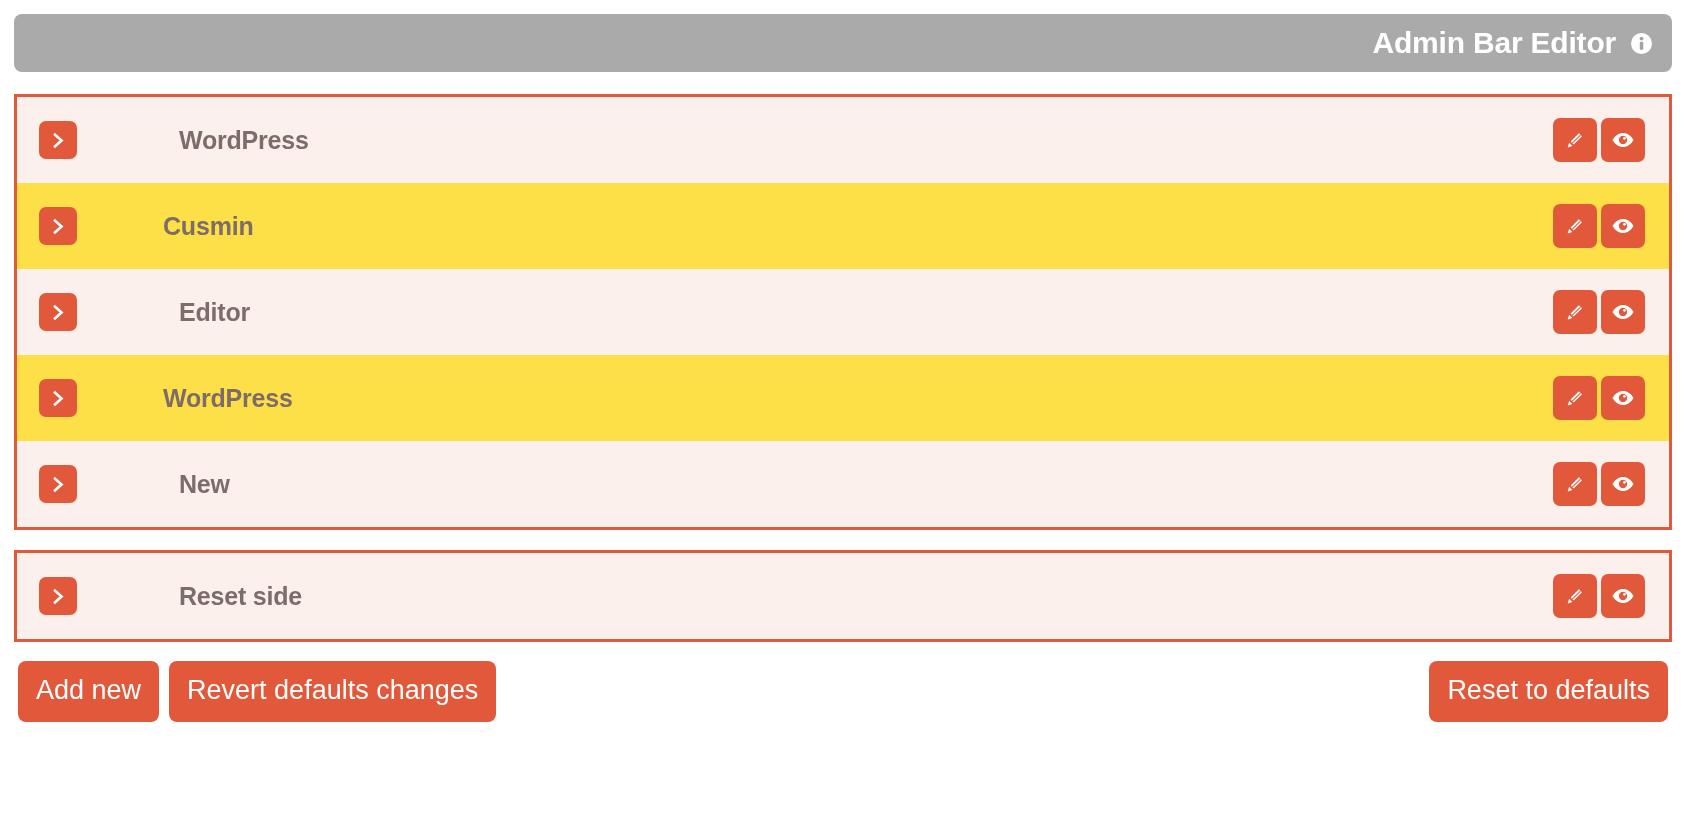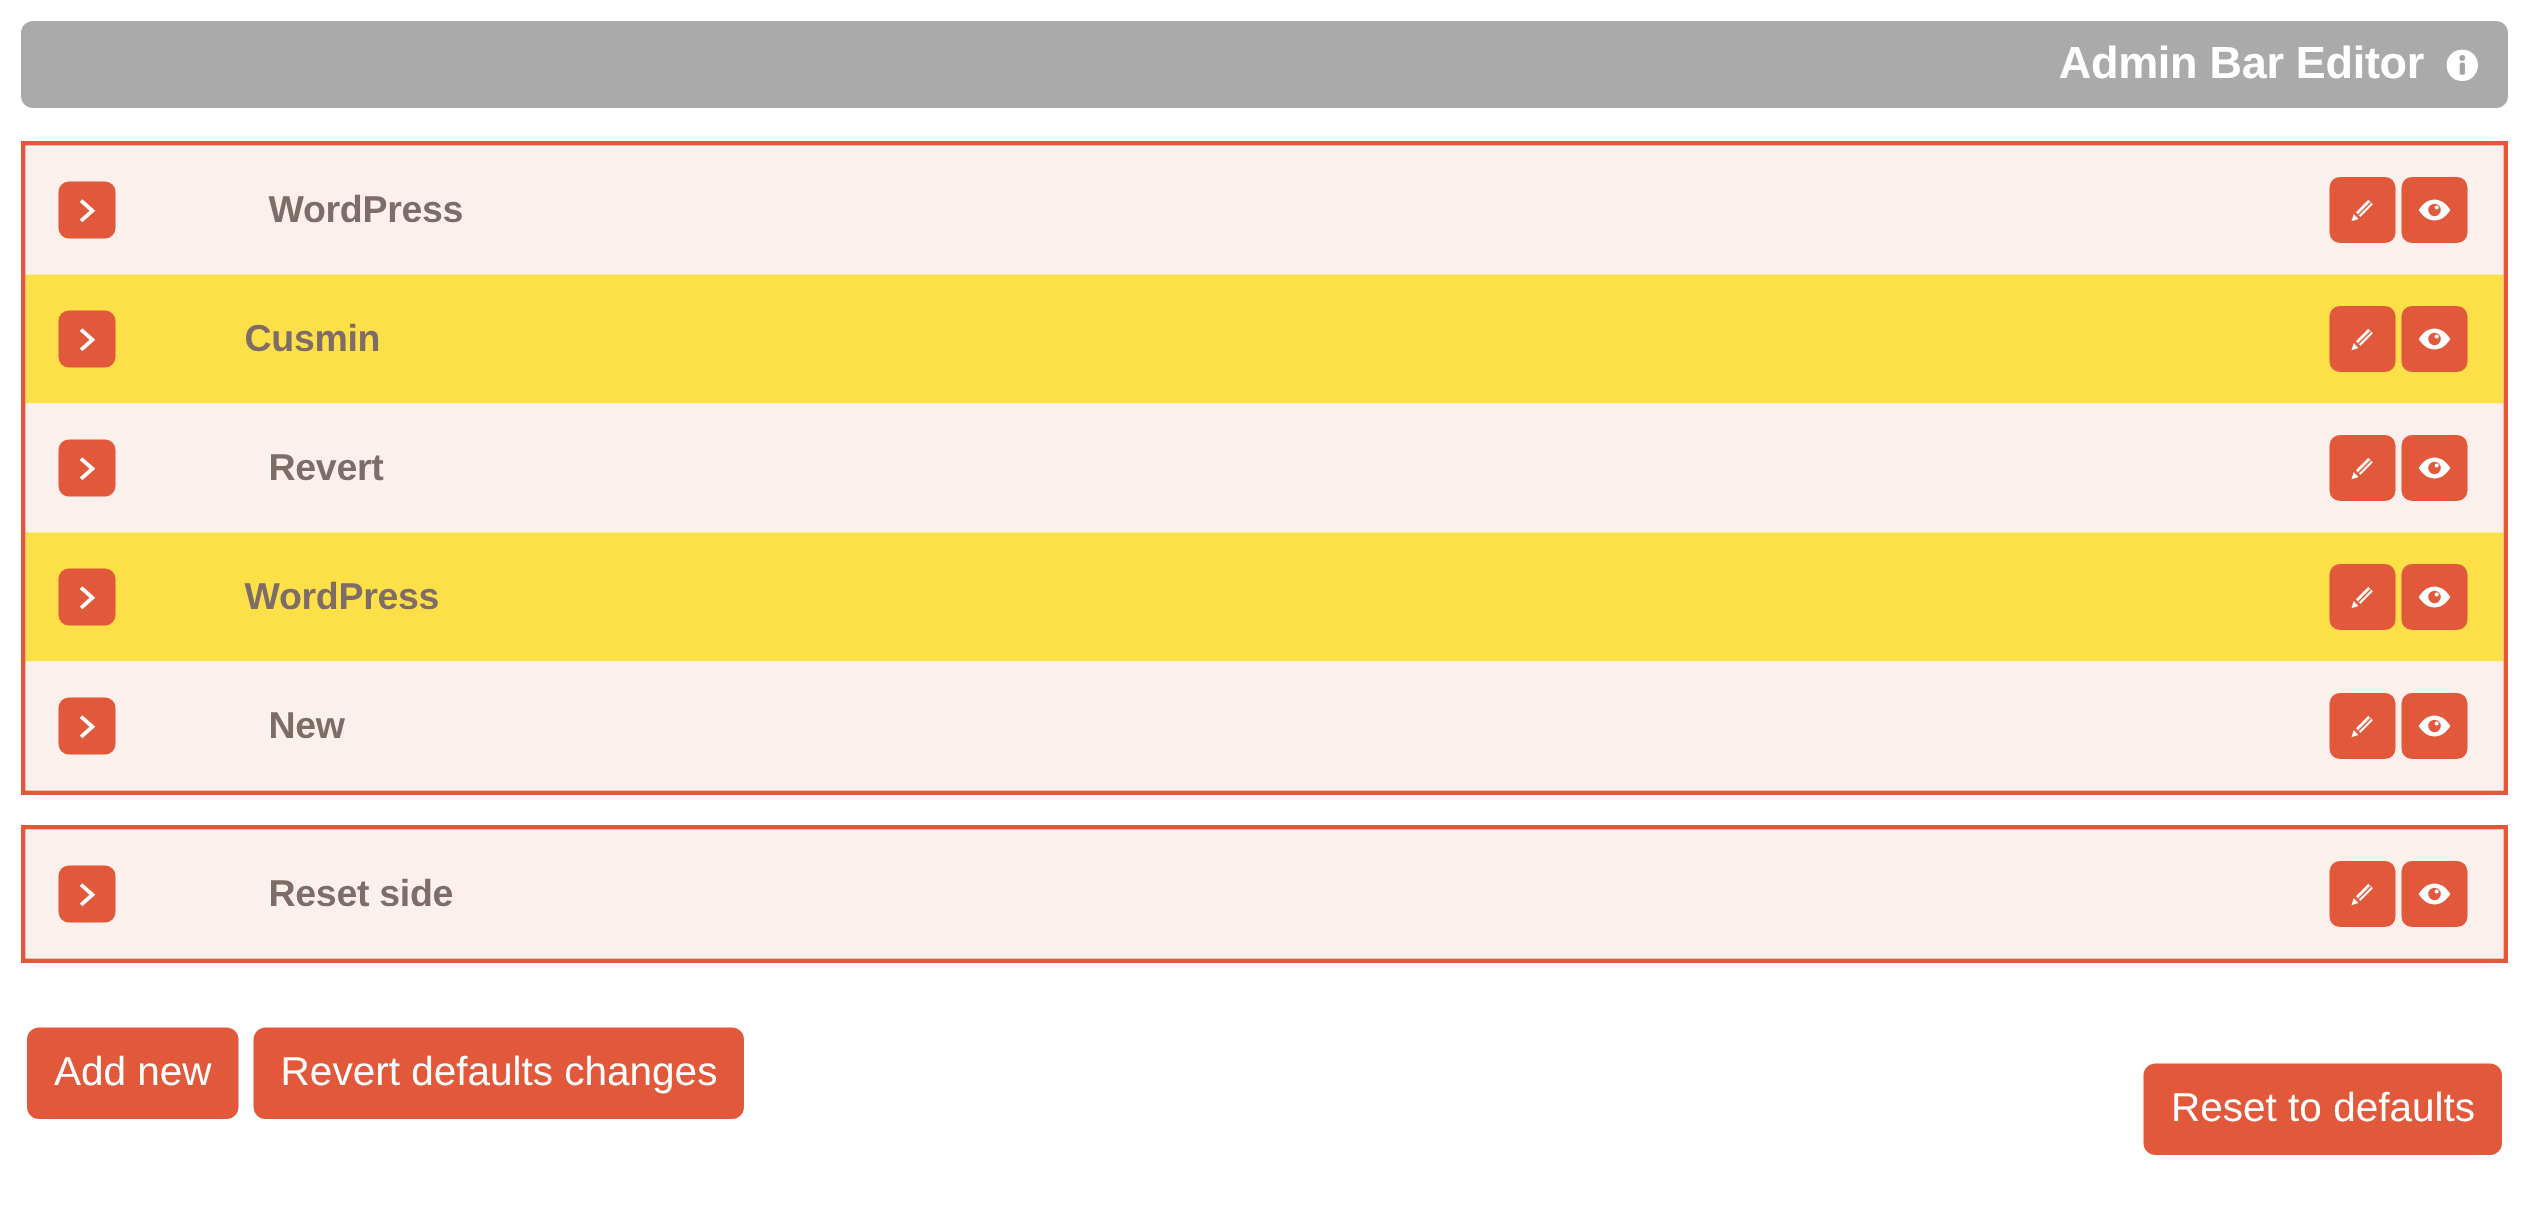--- a/index.html
+++ b/index.html
@@ -124,21 +124,20 @@
     align-items: center;
     padding: 0 4px 0 4px;
   }
   .footer-left {
     display: flex;
     align-items: flex-start;
     gap: 10px;
   }
   .footer-right {
     margin-left: auto;
-    margin-top: 48px;
   }
   .pill-btn {
     border: none;
     border-radius: 8px;
     background: #e2583a;
     color: #ffffff;
     font-family: "Liberation Sans", sans-serif;
     font-size: 27px;
     line-height: 1;
     padding: 16px 18px 18px 18px;
@@ -213,21 +212,21 @@
         </button>
       </span>
     </div>
 
     <div class="item-row shade">
       <button class="toggle-btn">
         <svg width="19" height="19" viewBox="0 0 19 19" aria-hidden="true">
           <path d="M6 3.6 L12.6 9.5 L6 15.4" fill="none" stroke="#ffffff" stroke-width="2.6" stroke-linecap="square"></path>
         </svg>
       </button>
-      <span class="item-label">Revert</span>
+      <span class="item-label">Editor</span>
       <span class="row-actions">
         <button class="action-btn">
           <svg width="22" height="22" viewBox="0 0 24 24" aria-hidden="true">
             <path d="M4 20.2 L5.6 14.9 L9.1 18.5 Z" fill="#ffffff"></path>
             <path d="M7.2 13.6 L16.2 4.5 L19.6 7.9 L10.5 17 Z" fill="#ffffff"></path>
             <path d="M9.1 15.5 L17.9 6.6" stroke="#e2583a" stroke-width="1.1" fill="none"></path>
           </svg>
         </button>
         <button class="action-btn">
           <svg width="24" height="24" viewBox="0 0 26 26" aria-hidden="true">

